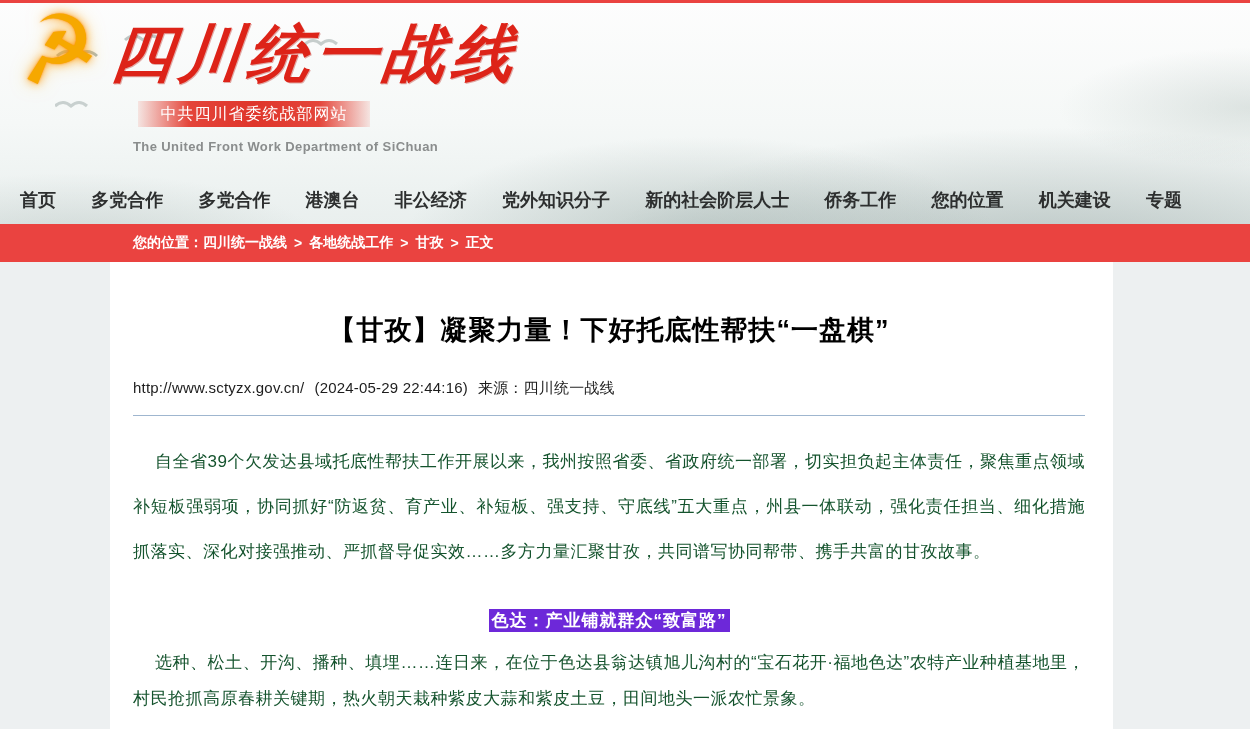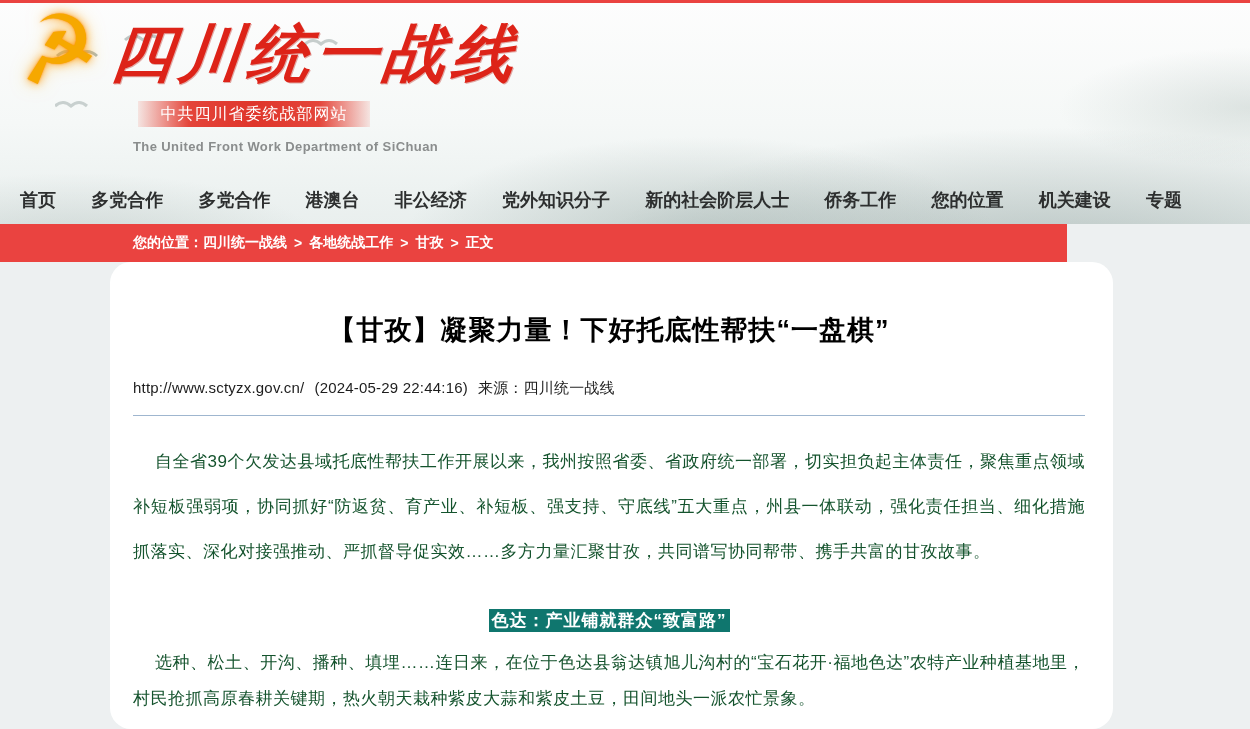--- a/index.html
+++ b/index.html
@@ -60,36 +60,35 @@
     position:absolute; left:20px; right:68px; bottom:12px;
     display:flex; justify-content:space-between; align-items:center;text-align:right;
   }
   .main-nav a{
     text-decoration:none; color:#2d2f2f; font-size:18px; font-weight:bold;
     white-space:nowrap; cursor:pointer;
   }
 
   
   .breadcrumb-bar{
-    position:absolute; left:0; top:224px; width:1067px; height:38px;
+    position:absolute; left:0; top:224px; width:1250px; height:38px;
     background:#ea4340;
     display:flex; align-items:center;
     padding-left:133px;
     color:#fff; font-size:14px; font-weight:bold;
   }
   .breadcrumb-bar a{ color:#fff; text-decoration:none; cursor:pointer; }
   .crumb-sep{ margin:0 7px; font-weight:bold; }
 
   
   .content-card{
     position:absolute; left:110px; top:262px; width:1003px; height:467px;
     background:#ffffff;
     padding:50px 28px 0 23px;
     overflow:hidden;
-    border-radius:21px;
   }
   .article-title{
     text-align:center; color:#000;
     font-size:27px; font-weight:bold; line-height:36px;
     letter-spacing:1px;
   }
   .article-meta{
     margin-top:31px; font-size:15px; color:#1d1d1d; letter-spacing:.2px;
   }
   .meta-gap{ display:inline-block; width:10px; }
@@ -98,21 +97,21 @@
   }
   .article-body p{
     font-size:17px; color:#14532d; text-align:justify; text-indent:22px;
     letter-spacing:.5px;
   }
   .para-loose{ line-height:45px; margin-top:23px; }
   .para-tight{ line-height:36px; margin-top:13px; }
   .subtitle-wrap{ text-align:center; margin-top:35px; }
   .highlight-subtitle{
     display:inline-block;
-    background:#0f766e; color:#fff;
+    background:#6d28d9; color:#fff;
     font-size:17px; font-weight:bold; line-height:23px;
     padding:0 3px; letter-spacing:1px;
   }
 </style>
 </head>
 <body>
 
 <div class="site-header">
   <div class="top-red-strip"></div>
   <svg class="birds" width="300" height="90" viewBox="0 0 300 90">

